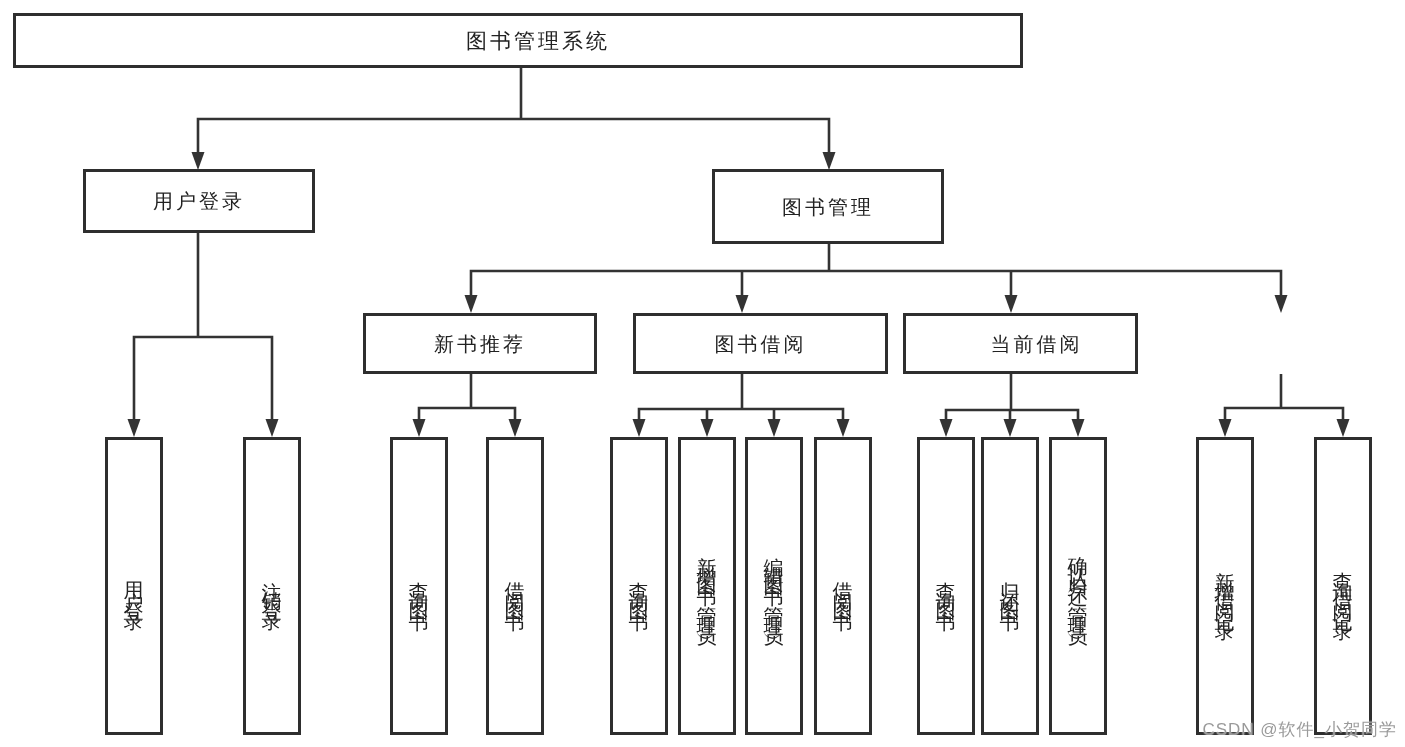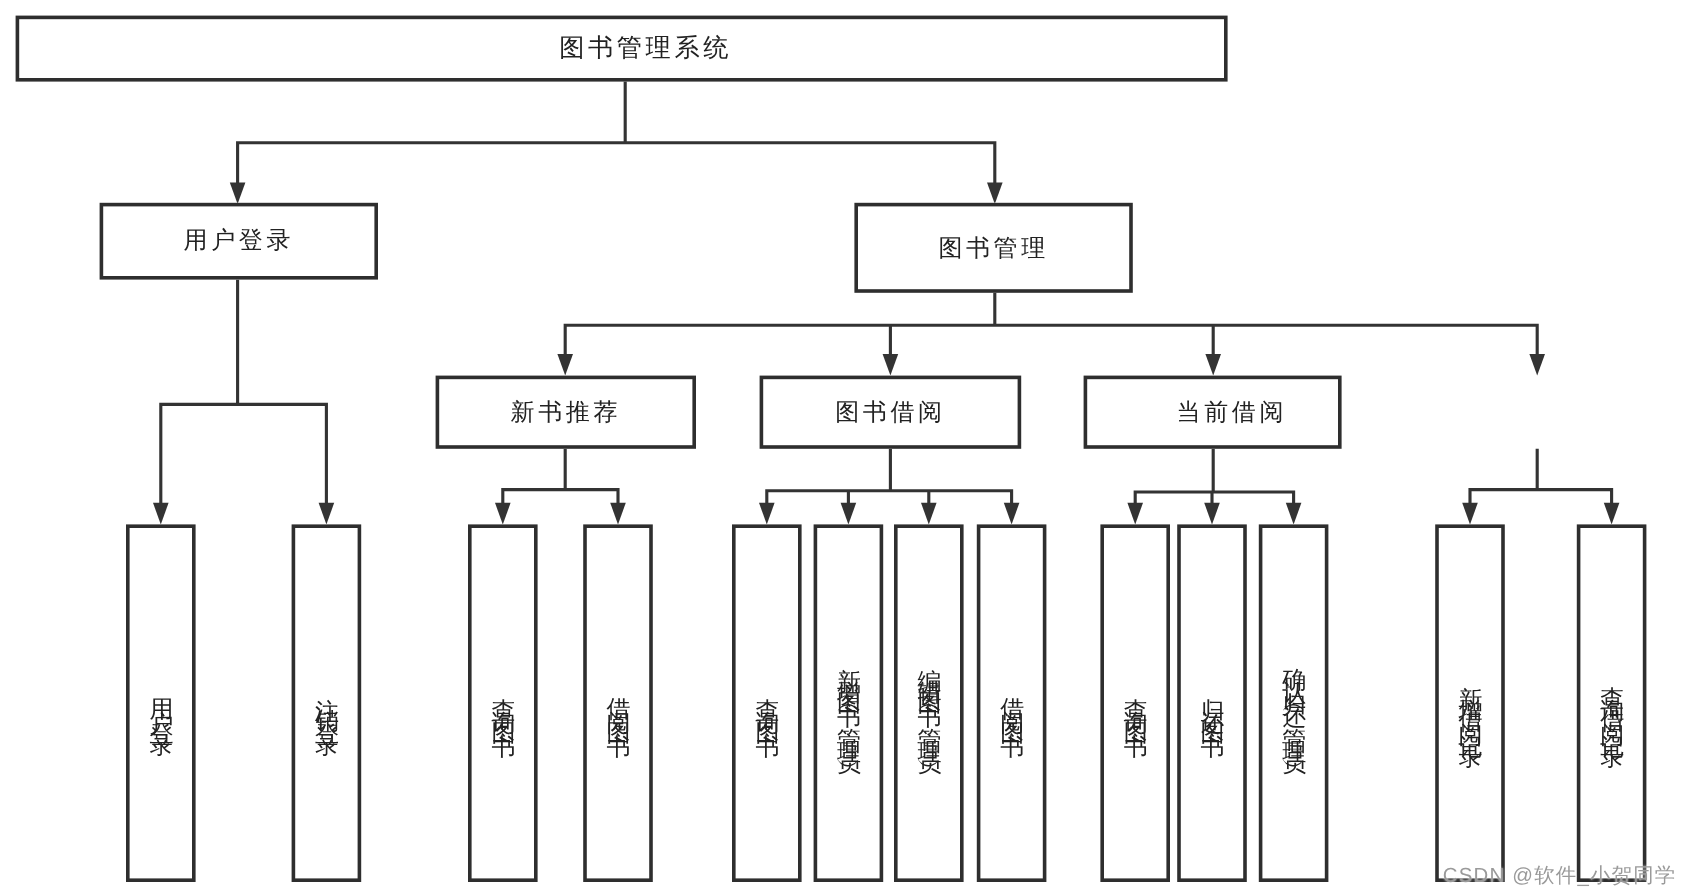--- a/index.html
+++ b/index.html
@@ -101,27 +101,27 @@
     <span>图书管理系统</span>
   </div>
 
   <div class="box h-box" style="left:83px;top:169px;width:232px;height:64px;">
     <span>用户登录</span>
   </div>
   <div class="box h-box" style="left:712px;top:169px;width:232px;height:75px;">
     <span>图书管理</span>
   </div>
 
-  <div class="box h-box" style="left:363px;top:313px;width:217px;height:61px;text-align:center;">
+  <div class="box h-box" style="left:363px;top:313px;width:234px;height:61px;text-align:center;">
     <span>新书推荐</span>
   </div>
-  <div class="box h-box" style="left:633px;top:313px;width:218px;height:61px;">
+  <div class="box h-box" style="left:633px;top:313px;width:255px;height:61px;">
     <span>图书借阅</span>
   </div>
-  <div class="box h-box" style="left:903px;top:313px;width:215px;height:61px;padding-left:32px;">
+  <div class="box h-box" style="left:903px;top:313px;width:235px;height:61px;padding-left:32px;">
     <span>当前借阅</span>
   </div>
 
   <div class="box leaf" style="left:105px;top:437px;width:58px;height:298px;">
     <span>用户登录</span>
   </div>
   <div class="box leaf" style="left:243px;top:437px;width:58px;height:298px;">
     <span>注销登录</span>
   </div>
 

